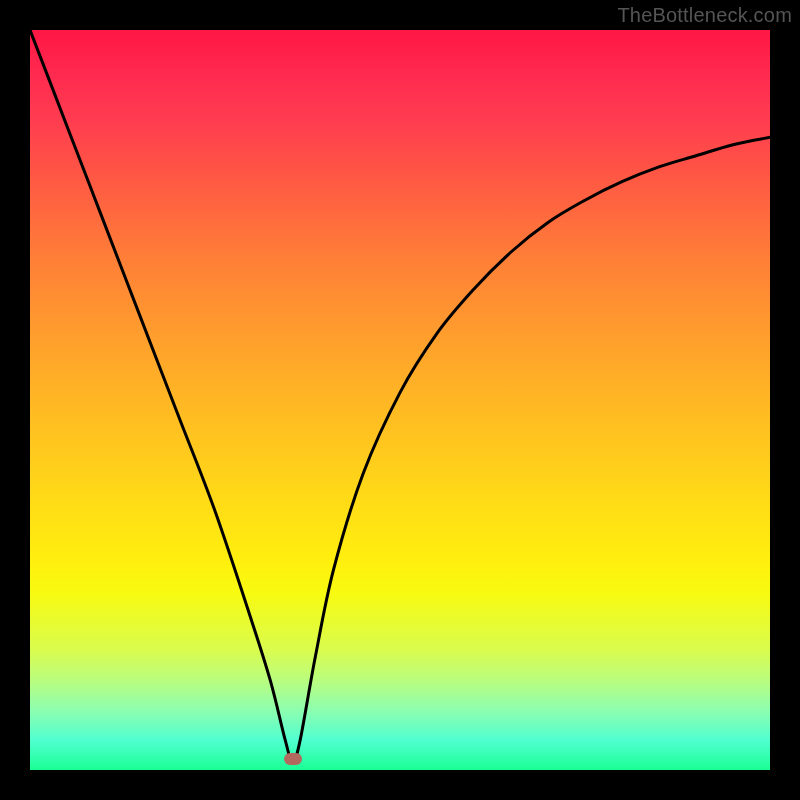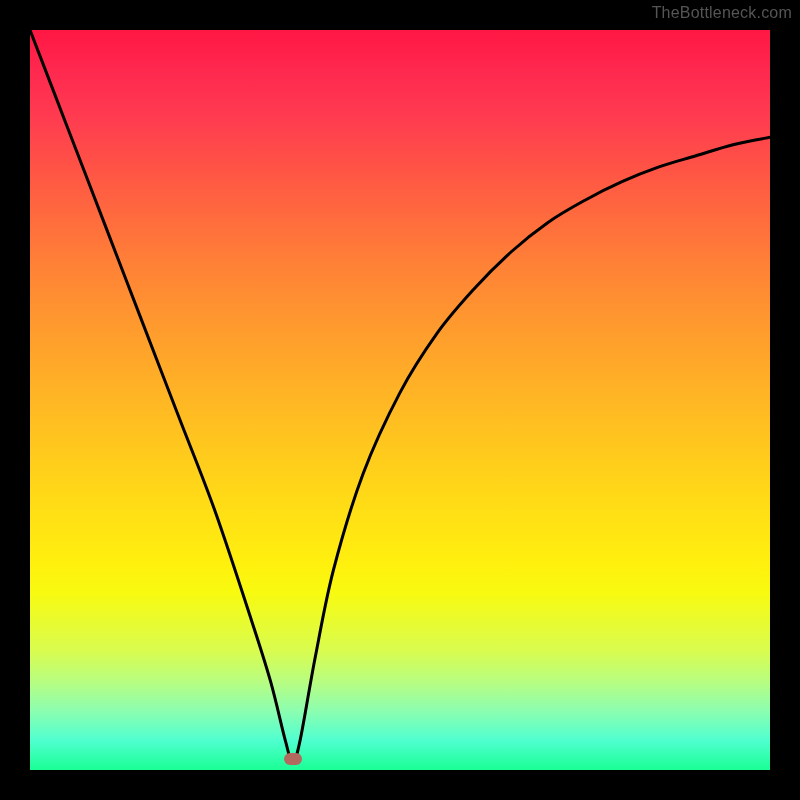--- a/index.html
+++ b/index.html
@@ -43,21 +43,21 @@
       #8cfeb0 92%,
       #50ffd0 96%,
       #1aff94 100%
     );
   }
   .watermark {
     position: absolute;
     top: 4px;
     right: 8px;
     color: #555;
-    font-size: 16px;
+    font-size: 20px;
     font-weight: 500;
     letter-spacing: 0.2px;
     z-index: 10;
   }
   svg.curve {
     position: absolute;
     left: 0;
     top: 0;
     width: 740px;
     height: 740px;

